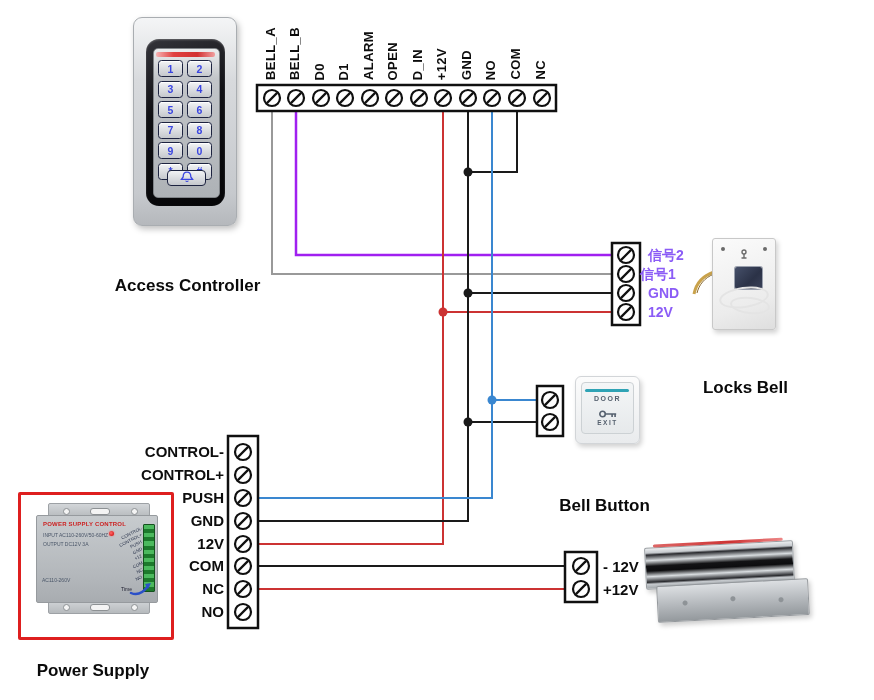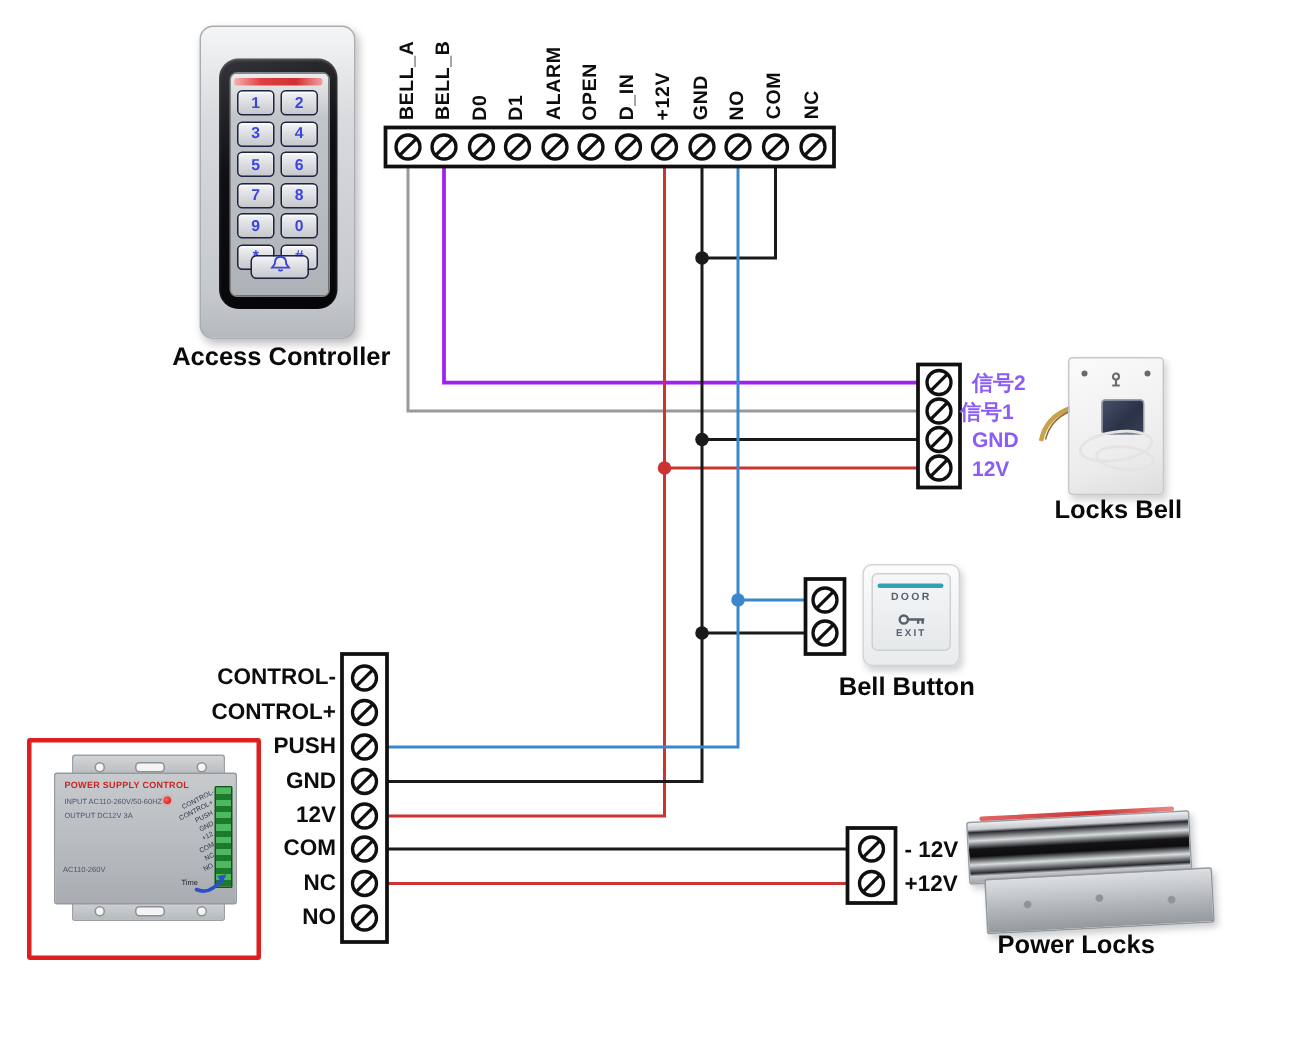--- a/index.html
+++ b/index.html
@@ -2,21 +2,21 @@
 <html style="--wire-red: #cc3333; --wire-black: #1a1a1a; --wire-blue: #3a87d0; --wire-purple: #a020f0; --wire-gray: #999999; --frame-red: #de1f1f; --digit-blue: #3a45e0; --teal: #2fa3b5;"><head>
 <meta charset="utf-8">
 <style>
   html,body{margin:0;padding:0;background:#fff;}
   #stage{position:relative;width:874px;height:700px;background:#fff;overflow:hidden;
          font-family:"Liberation Sans",sans-serif;color:#111;}
   #wiresvg{position:absolute;left:0;top:0;z-index:1;}
   .lbl{position:absolute;z-index:4;white-space:nowrap;}
   .vlabel{position:absolute;bottom:620px;z-index:4;writing-mode:vertical-rl;transform:rotate(180deg);
           font:700 13px "Liberation Sans",sans-serif;letter-spacing:.4px;color:#0d0d0d;}
-  .caption{font:700 17px "Liberation Sans",sans-serif;text-align:center;color:#0a0a0a;}
+  .caption{font:700 17px "Liberation Sans",sans-serif;text-align:center;color:#0a0a0a;margin-top:48px;}
   .termlbl{font:600 14px "Liberation Sans",sans-serif;color:#8b5cf6;}
   .striplbl{font:600 15px "Liberation Sans",sans-serif;color:#0d0d0d;text-align:right;}
   
   .w{fill:none;stroke-width:2px;}
   .w-red{stroke:var(--wire-red);} .w-black{stroke:var(--wire-black);}
   .w-blue{stroke:var(--wire-blue);} .w-purple{stroke:var(--wire-purple);stroke-width:2.5px;}
   .w-gray{stroke:var(--wire-gray);}
   .dot-red{fill:var(--wire-red);} .dot-black{fill:var(--wire-black);} .dot-blue{fill:var(--wire-blue);}
   .striprect{fill:#fff;stroke:#101010;stroke-width:2.5px;}
   .screwc{fill:#fff;stroke:#101010;stroke-width:2.2px;}
@@ -295,21 +295,21 @@
       <div class="psu-side" style="top:58px">NO</div>
       <div class="greenblock"></div>
       <div class="psu-time">Time</div>
       <span class="swoosh">
         <svg width="24" height="18" viewBox="0 0 24 18">
           <path d="M2 13 Q11 17 19 6" fill="none" stroke="#2b50c8" stroke-width="2.4" stroke-linecap="round"></path>
           <polygon points="16,4 22,3 19,9" fill="#2b50c8"></polygon>
         </svg>
       </span>
     </div>
+    <div class="caption" style="position:absolute;left:0;top:118px;width:144px">Power Supply</div>
   </div>
 
   <div class="lbl striplbl" style="left:603px;top:558px;text-align:left">- 12V</div>
   <div class="lbl striplbl" style="left:603px;top:581px;text-align:left">+12V</div>
   <div class="lockbar1"></div>
   <div class="lockbar2"></div>
-  <div class="lbl caption" style="left:650px;top:620px;width:135px">Power Locks</div>
 
 </div>
 
 </body></html>

